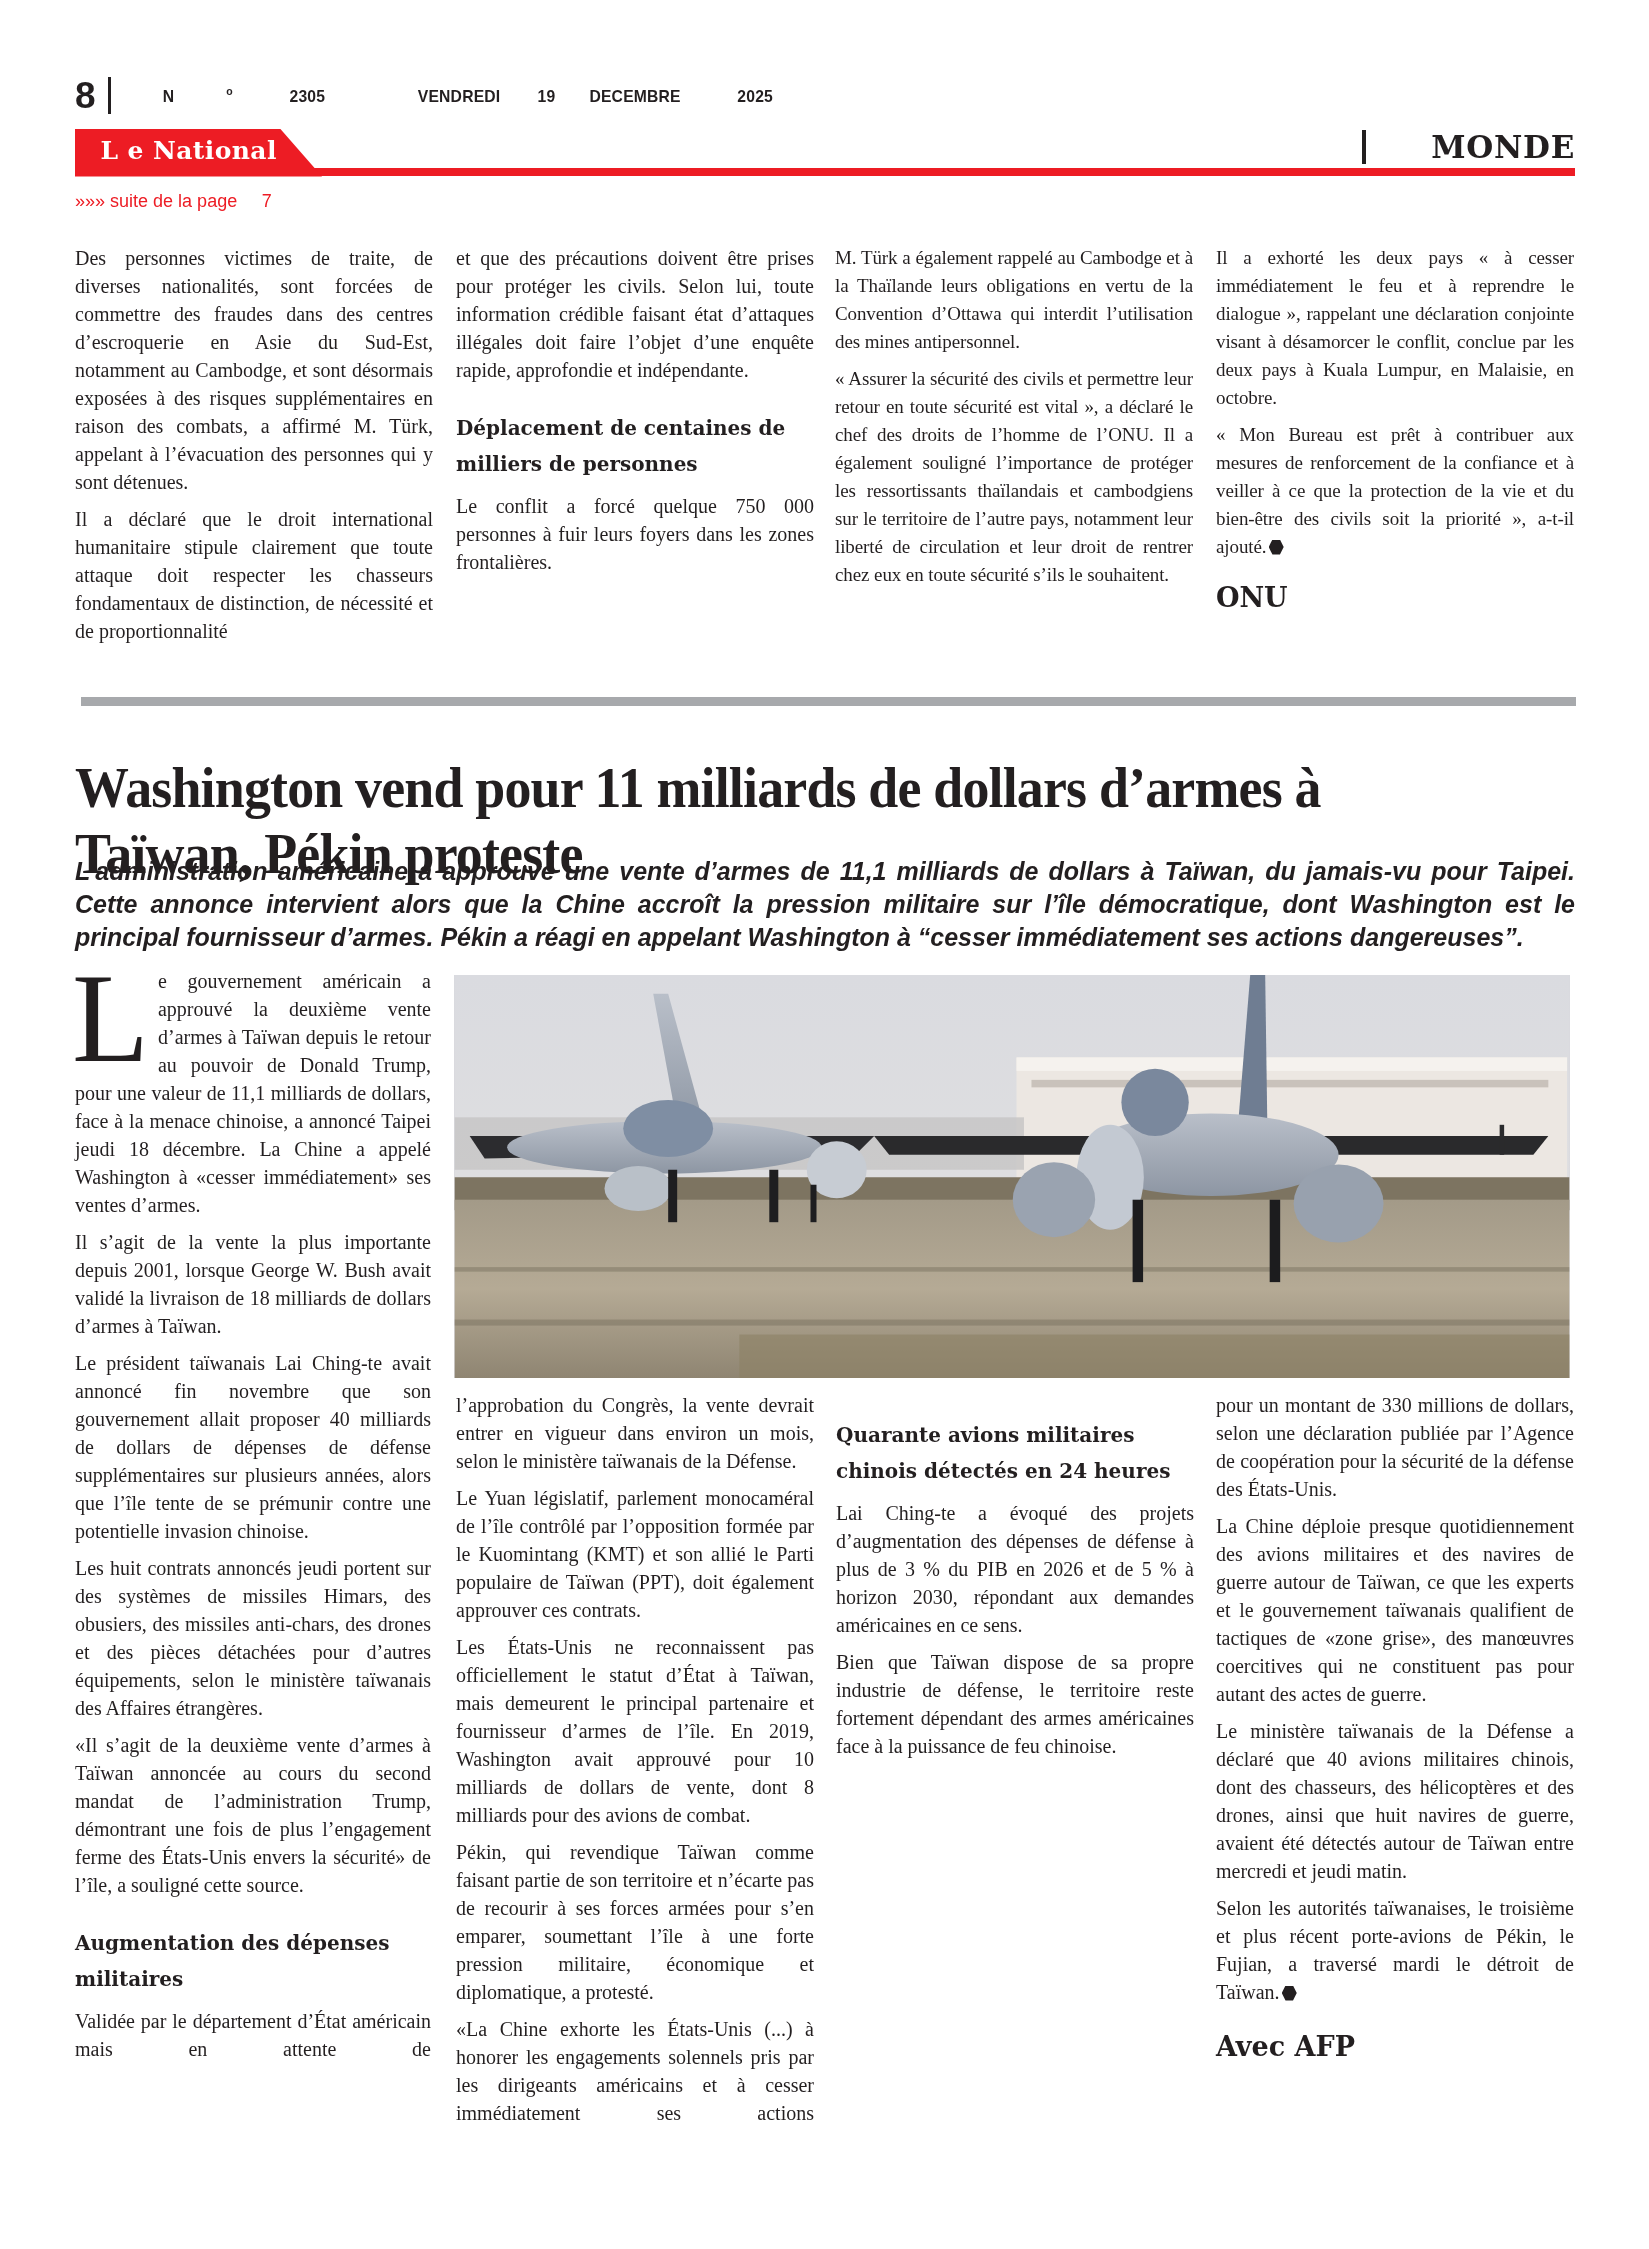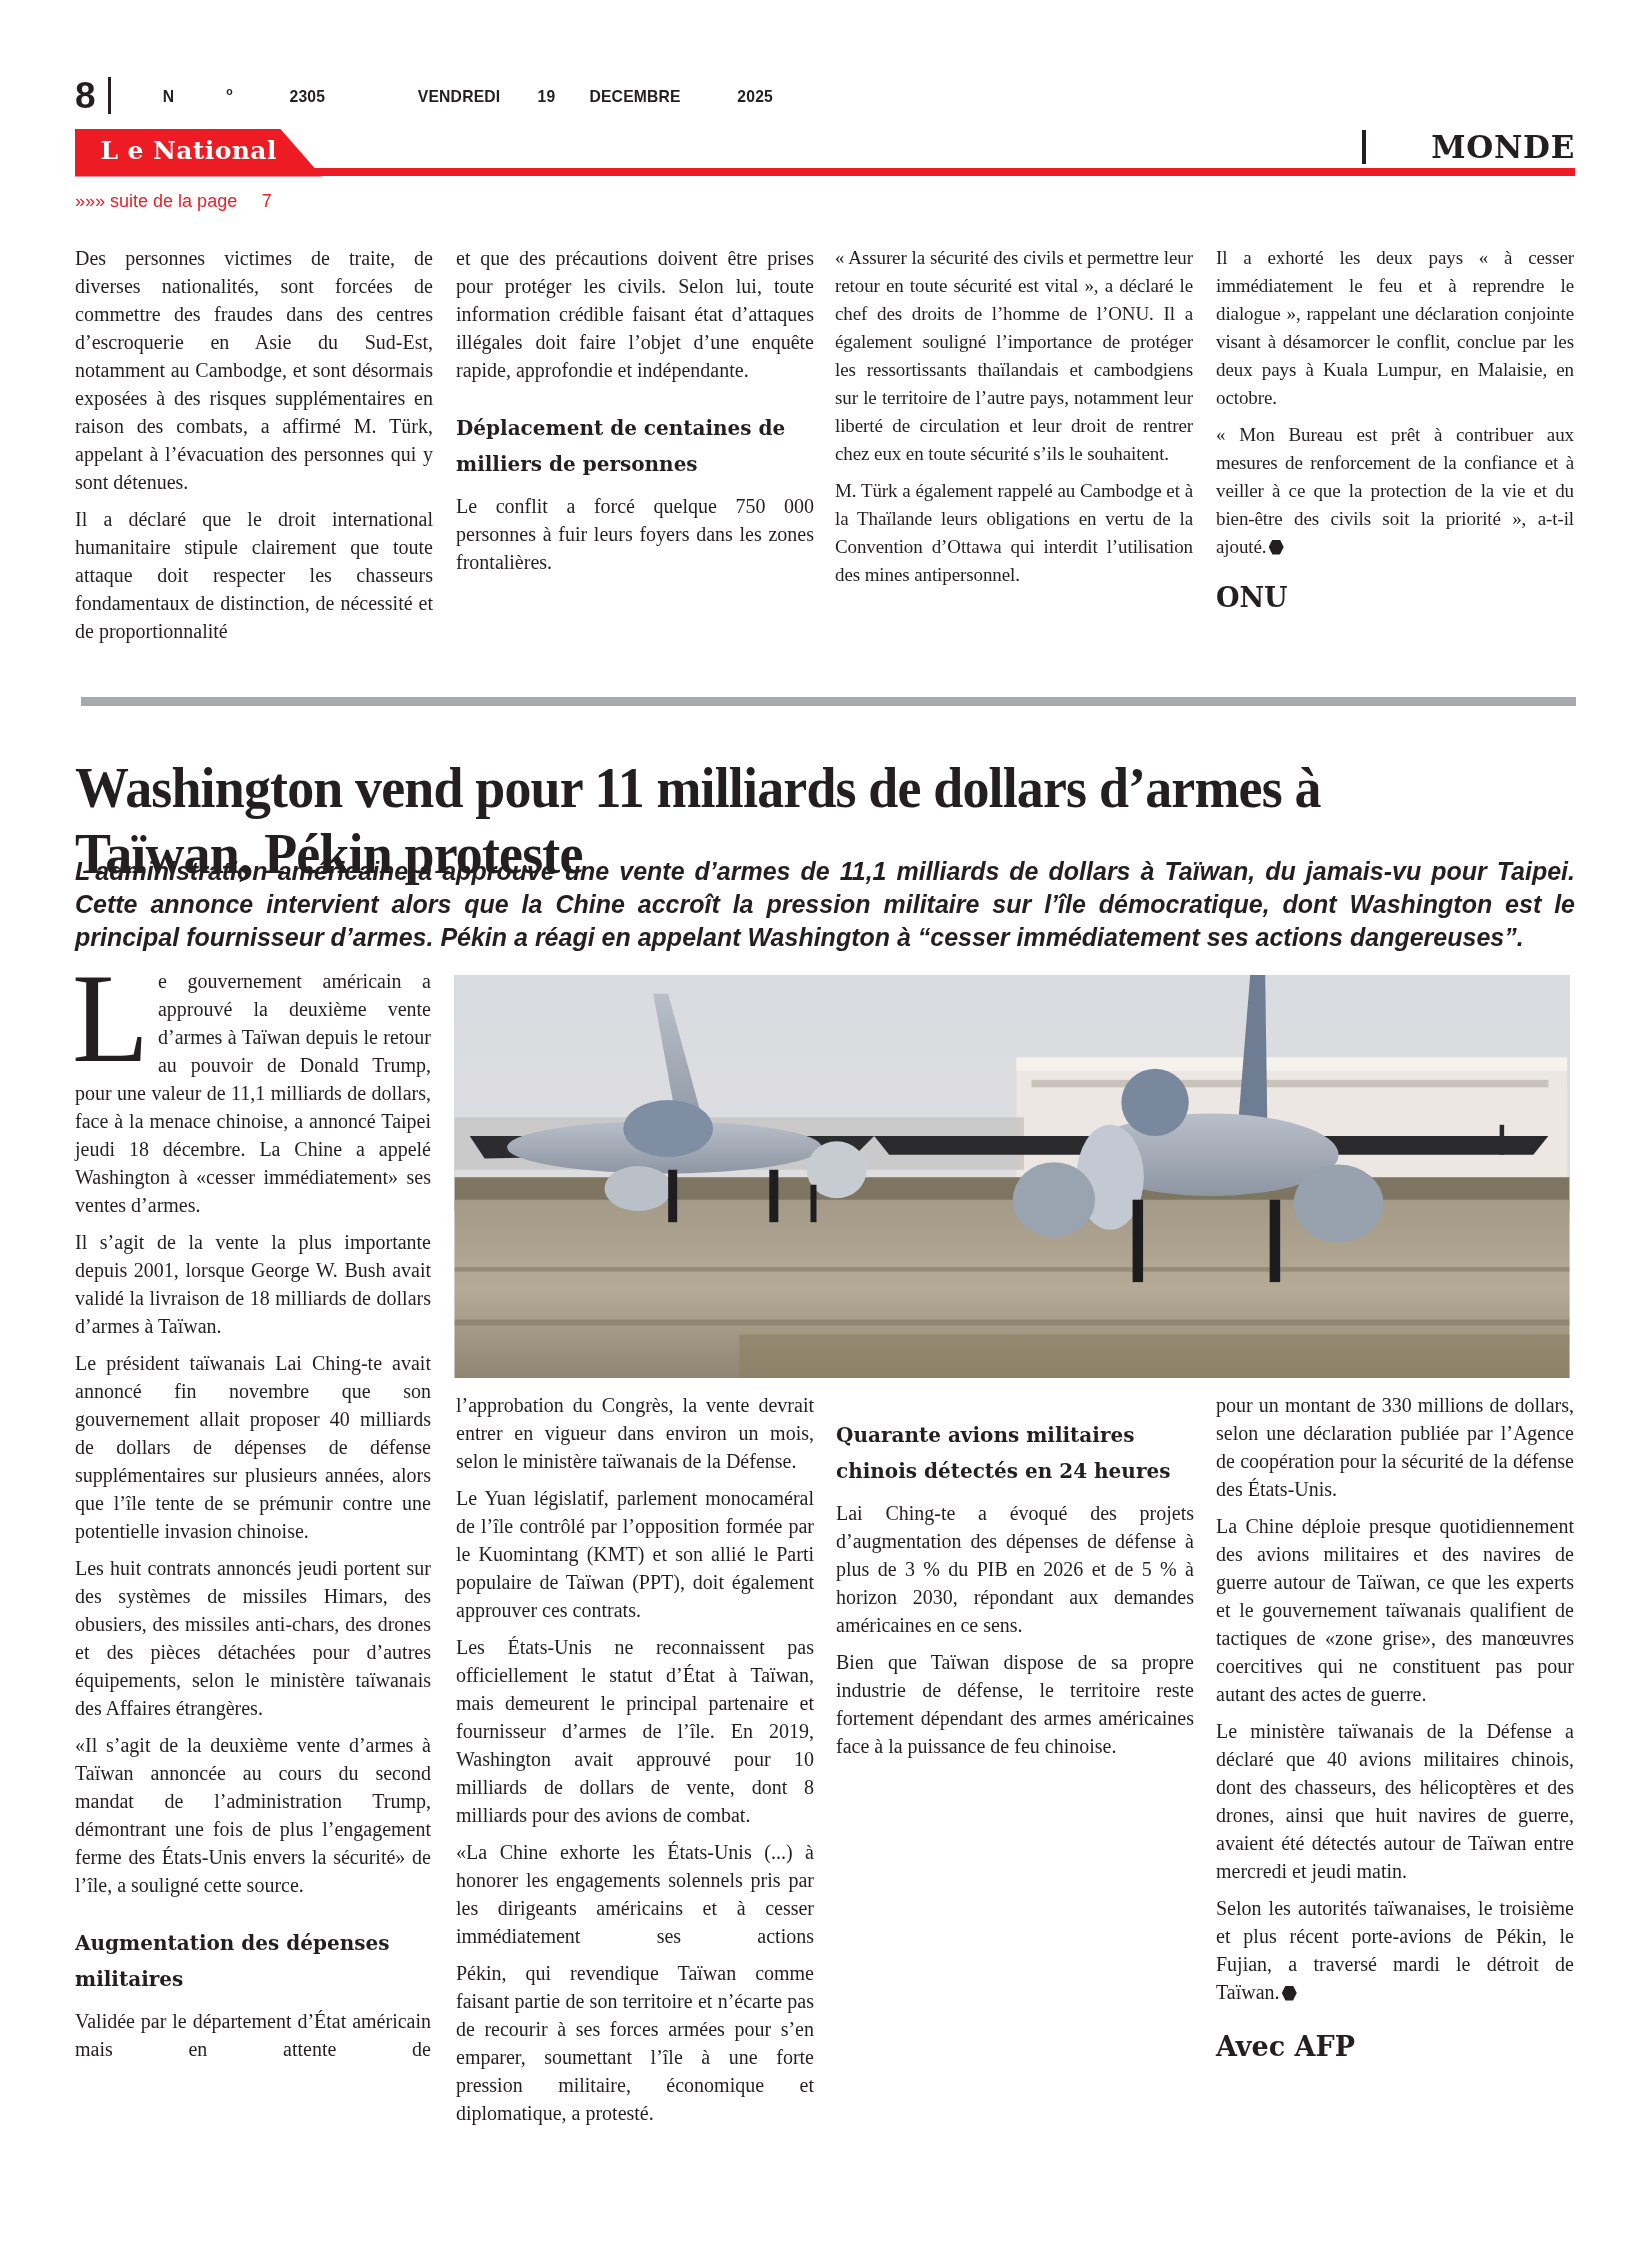--- a/index.html
+++ b/index.html
@@ -81,22 +81,22 @@
   <p>Il a déclaré que le droit international humanitaire stipule clairement que toute attaque doit respecter les chasseurs fondamentaux de distinction, de nécessité et de proportionnalité</p>
 </div>
 
 <div class="col" style="left:456px; top:244px; width:358px;">
   <p>et que des précautions doivent être prises pour protéger les civils. Selon lui, toute information crédible faisant état d’attaques illégales doit faire l’objet d’une enquête rapide, approfondie et indépendante.</p>
   <h3 class="subhead">Déplacement de centaines de milliers de personnes</h3>
   <p>Le conflit a forcé quelque 750 000 personnes à fuir leurs foyers dans les zones frontalières.</p>
 </div>
 
 <div class="col cond" style="left:835px; top:244px; width:358px;">
+  <p>M. Türk a également rappelé au Cambodge et à la Thaïlande leurs obligations en vertu de la Convention d’Ottawa qui interdit l’utilisation des mines antipersonnel.</p>
   <p>« Assurer la sécurité des civils et permettre leur retour en toute sécurité est vital », a déclaré le chef des droits de l’homme de l’ONU. Il a également souligné l’importance de protéger les ressortissants thaïlandais et cambodgiens sur le territoire de l’autre pays, notamment leur liberté de circulation et leur droit de rentrer chez eux en toute sécurité s’ils le souhaitent.</p>
-  <p>M. Türk a également rappelé au Cambodge et à la Thaïlande leurs obligations en vertu de la Convention d’Ottawa qui interdit l’utilisation des mines antipersonnel.</p>
 </div>
 
 <div class="col cond" style="left:1216px; top:244px; width:358px;">
   <p>Il a exhorté les deux pays « à cesser immédiatement le feu et à reprendre le dialogue », rappelant une déclaration conjointe visant à désamorcer le conflit, conclue par les deux pays à Kuala Lumpur, en Malaisie, en octobre.</p>
   <p><span>« Mon Bureau est prêt à contribuer aux mesures de renforcement de la confiance et à veiller à ce que la protection de la vie et du bien-être des civils soit la priorité », a-t-il ajouté.</span><span class="endmark"></span></p>
   <div class="signoff" style="margin-top:22.5px">ONU</div>
 </div>
 
 <div class="gray-rule"></div>
 
@@ -164,22 +164,22 @@
     <rect x="905" y="300" width="14" height="110" fill="#1c1c1e"></rect>
     <rect x="1088" y="300" width="14" height="110" fill="#1c1c1e"></rect>
     <rect x="1395" y="200" width="6" height="40" fill="#2a2a2c"></rect>
   </svg>
 </div>
 
 <div class="col" style="left:456px; top:1391px; width:358px;">
   <p>l’approbation du Congrès, la vente devrait entrer en vigueur dans environ un mois, selon le ministère taïwanais de la Défense.</p>
   <p>Le Yuan législatif, parlement monocaméral de l’île contrôlé par l’opposition formée par le Kuomintang (KMT) et son allié le Parti populaire de Taïwan (PPT), doit également approuver ces contrats.</p>
   <p>Les États-Unis ne reconnaissent pas officiellement le statut d’État à Taïwan, mais demeurent le principal partenaire et fournisseur d’armes de l’île. En 2019, Washington avait approuvé pour 10 milliards de dollars de vente, dont 8 milliards pour des avions de combat.</p>
+  <p>Pékin, qui revendique Taïwan comme faisant partie de son territoire et n’écarte pas de recourir à ses forces armées pour s’en emparer, soumettant l’île à une forte pression militaire, économique et diplomatique, a protesté.</p>
   <p style="text-align-last:justify">«La Chine exhorte les États-Unis (...) à honorer les engagements solennels pris par les dirigeants américains et à cesser immédiatement ses actions</p>
-  <p>Pékin, qui revendique Taïwan comme faisant partie de son territoire et n’écarte pas de recourir à ses forces armées pour s’en emparer, soumettant l’île à une forte pression militaire, économique et diplomatique, a protesté.</p>
 </div>
 
 <div class="col" style="left:836px; top:1391px; width:358px;">
   <h3 class="subhead">Quarante avions militaires chinois détectés en 24 heures</h3>
   <p>Lai Ching-te a évoqué des projets d’augmentation des dépenses de défense à plus de 3 % du PIB en 2026 et de 5 % à horizon 2030, répondant aux demandes américaines en ce sens.</p>
   <p>Bien que Taïwan dispose de sa propre industrie de défense, le territoire reste fortement dépendant des armes américaines face à la puissance de feu chinoise.</p>
 </div>
 
 <div class="col" style="left:1216px; top:1391px; width:358px;">
   <p>pour un montant de 330 millions de dollars, selon une déclaration publiée par l’Agence de coopération pour la sécurité de la défense des États-Unis.</p>

